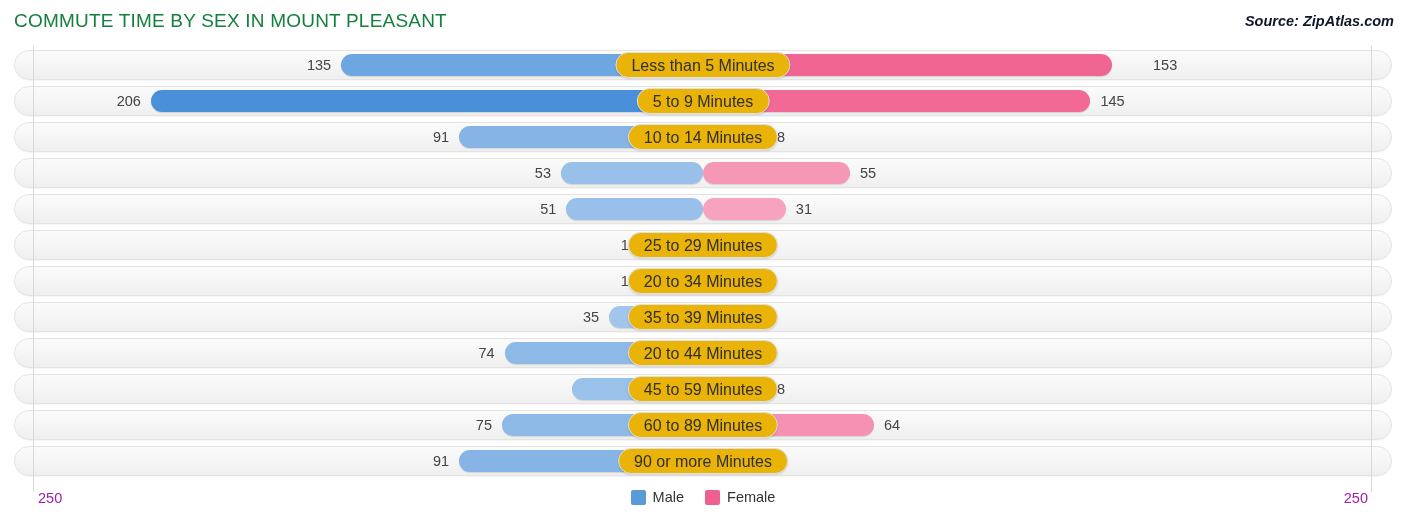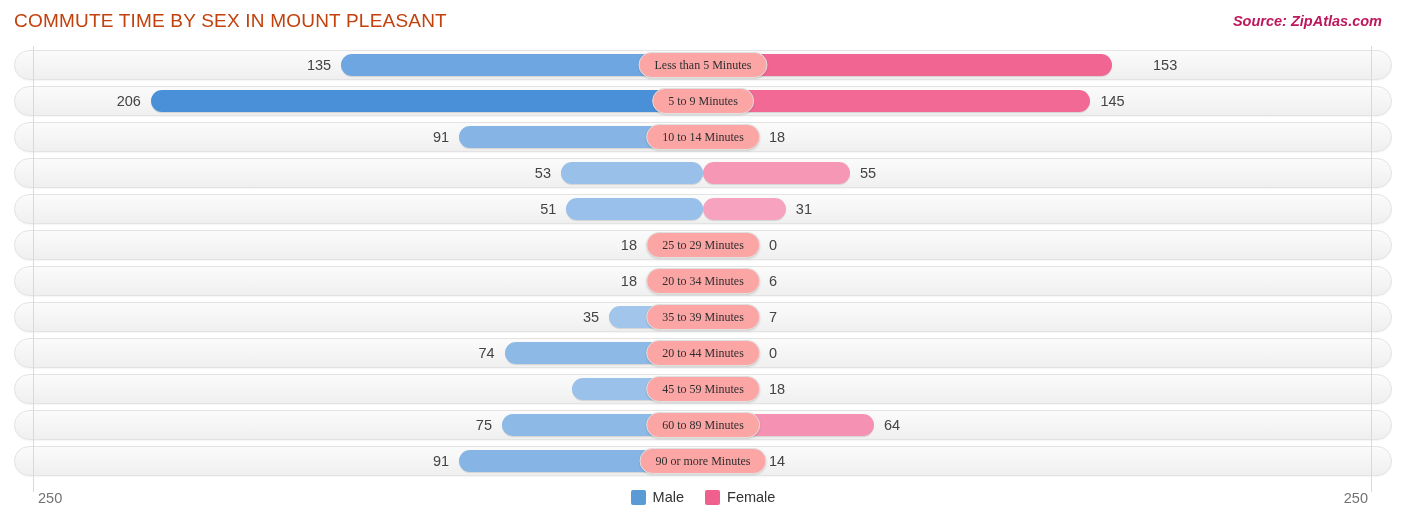--- a/index.html
+++ b/index.html
@@ -22,31 +22,31 @@
     position: absolute;
     top: 0; left: 0; right: 0;
     height: 46px;
   }
   .chart-title {
     position: absolute;
     left: 14px;
     top: 10px;
     font-size: 19px;
     letter-spacing: .2px;
-    color: #c2410c;
+    color: #15803d;
     white-space: nowrap;
   }
   .chart-source {
     position: absolute;
-    right: 24px;
+    right: 12px;
     top: 13px;
     font-size: 14.5px;
     font-style: italic;
     font-weight: bold;
-    color: #be185d;
+    color: #0f172a;
     white-space: nowrap;
   }
 
   
   .plot {
     position: absolute;
     left: 0;
     top: 46px;
     width: 1406px;
     height: 440px;
@@ -108,44 +108,43 @@
   .val-out-left  { text-align: right; }
   .val-out-right { text-align: left; }
 
   
   .cat-pill {
     position: absolute;
     top: 2px;
     height: 26px;
     line-height: 25px;
     transform: translateX(-50%);
-    background: #fca5a5;
+    background: #eab308;
     border: 1px solid #e0e0e0;
     border-radius: 13px;
     padding: 0 15px;
-    font-size: 12px;
+    font-size: 16px;
     color: #2f2f2f;
     white-space: nowrap;
     box-shadow: 0 1px 2px rgba(0,0,0,.13);
     z-index: 4;
-    font-family: Liberation Serif, serif;
   }
 
   
   .footer {
     position: absolute;
     left: 0; right: 0;
     top: 486px;
     height: 37px;
   }
   .axis-max {
     position: absolute;
     top: 4px;
     font-size: 14.5px;
-    color: #737373;
+    color: #a21caf;
   }
   .axis-max-left  { left: 38px; }
   .axis-max-right { right: 38px; }
 
   .legend {
     position: absolute;
     top: 3px;
     left: 0; right: 0;
     display: flex;
     justify-content: center;

